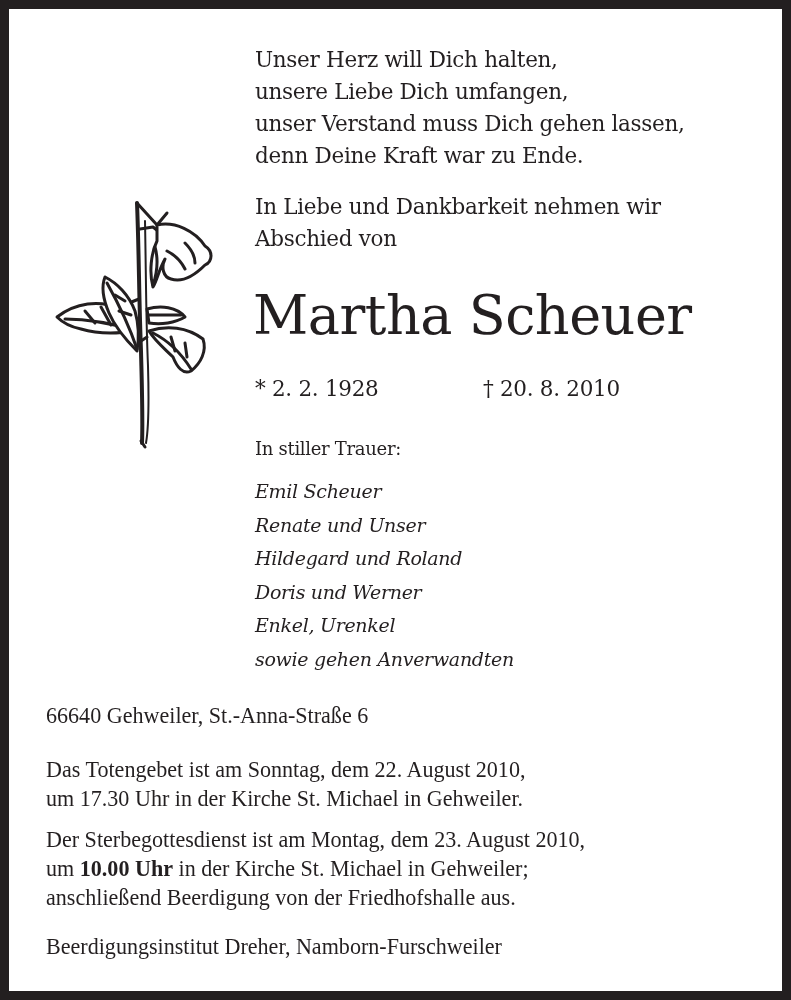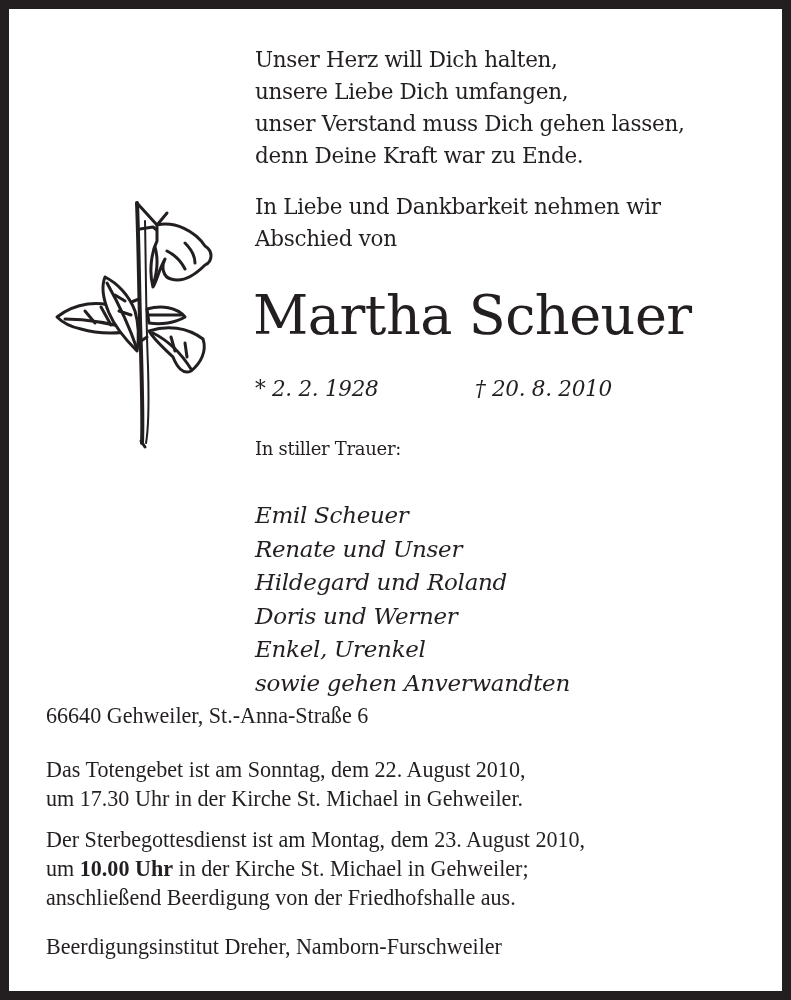--- a/index.html
+++ b/index.html
@@ -59,43 +59,41 @@
       line-height: 32px;
       letter-spacing: -0.3px;
     }
     .dates {
       left: 246px;
       top: 364px;
       font-size: 21.5px;
       line-height: 32px;
       letter-spacing: -0.3px;
       white-space: nowrap;
-      font-style: italic;
     }
     .dates .death {
       position: absolute;
-      left: 220px;
+      left: 228px;
       top: 0;
       text-align: right;
     }
     .mourning-label {
       left: 246px;
       top: 424px;
       font-size: 18px;
       line-height: 32px;
       letter-spacing: -0.3px;
     }
     .mourners {
       left: 246px;
       top: 466px;
-      font-size: 23px;
+      font-size: 19px;
       line-height: 33.5px;
       font-style: italic;
       letter-spacing: -0.3px;
-      margin-top: 24px;
     }
     .address {
       left: 37px;
       top: 690px;
       font-family: "Liberation Serif", "DejaVu Serif", serif;
       font-size: 24px;
       line-height: 32px;
       transform: scaleX(0.92);
       transform-origin: left top;
     }

